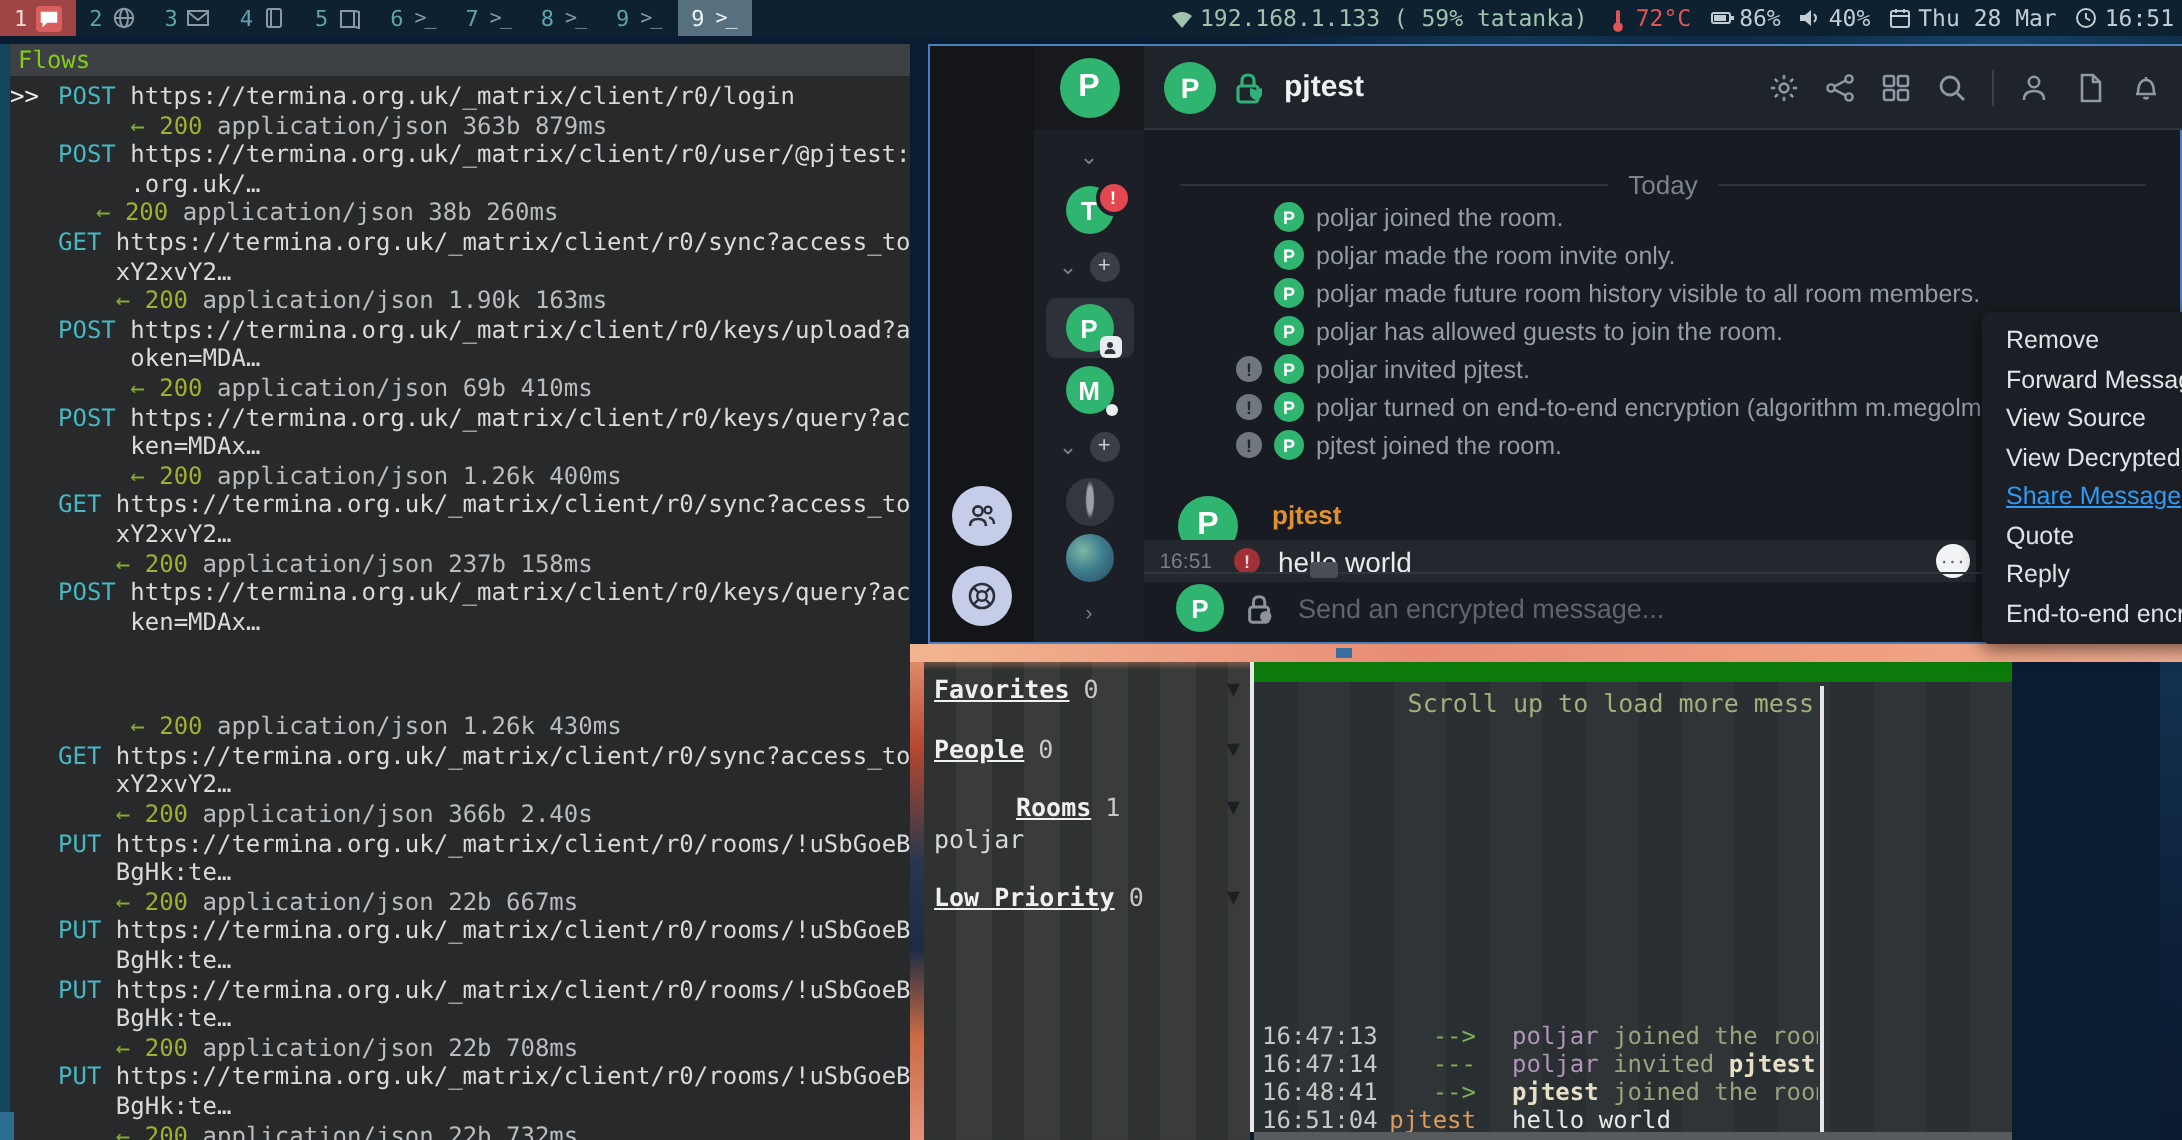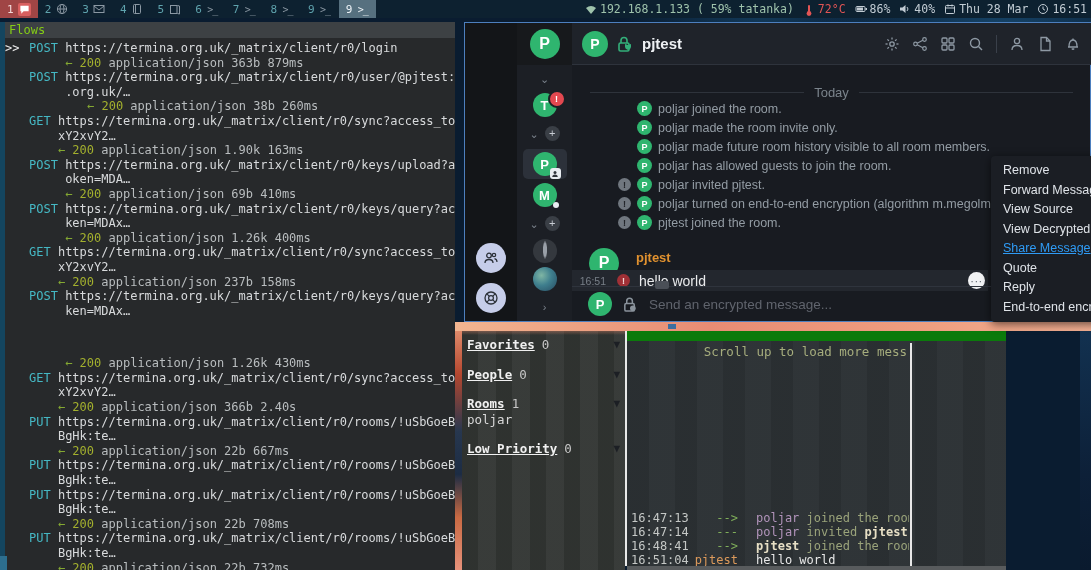--- a/index.html
+++ b/index.html
@@ -303,21 +303,21 @@
     <div class="corner"></div>
     <div id="mitmtitle">Flows</div>
     <div id="flows">
         <div class="fl-row">
           <div class="fl-line"><span class="fl-marker">&gt;&gt;</span><span class="fl-method">POST</span><span class="fl-url"> https://termina.org.uk/_matrix/client/r0/login</span></div>
           <div class="fl-line" style="padding-left: 60.15px;"><span class="fl-arrow">← </span><span class="fl-code">200</span><span class="fl-rest"> application/json 363b 879ms</span></div>
         </div>
         <div class="fl-row">
           <div class="fl-line"><span class="fl-marker"></span><span class="fl-method">POST</span><span class="fl-url"> https://termina.org.uk/_matrix/client/r0/user/@pjtest:termina</span></div>
           <div class="fl-line" style="padding-left: 60.15px;"><span class="fl-url">.org.uk/…</span></div>
-          <div class="fl-line" style="padding-left: 43px; margin-left: 39px;"><span class="fl-arrow">← </span><span class="fl-code">200</span><span class="fl-rest"> application/json 38b 260ms</span></div>
+          <div class="fl-line" style="padding-left: 43px;"><span class="fl-arrow">← </span><span class="fl-code">200</span><span class="fl-rest"> application/json 38b 260ms</span></div>
         </div>
         <div class="fl-row">
           <div class="fl-line"><span class="fl-marker"></span><span class="fl-method">GET</span><span class="fl-url"> https://termina.org.uk/_matrix/client/r0/sync?access_token=MDA</span></div>
           <div class="fl-line" style="padding-left: 52.92px;"><span class="fl-url">xY2xvY2…</span></div>
           <div class="fl-line" style="padding-left: 52.92px;"><span class="fl-arrow">← </span><span class="fl-code">200</span><span class="fl-rest"> application/json 1.90k 163ms</span></div>
         </div>
         <div class="fl-row">
           <div class="fl-line"><span class="fl-marker"></span><span class="fl-method">POST</span><span class="fl-url"> https://termina.org.uk/_matrix/client/r0/keys/upload?access_t</span></div>
           <div class="fl-line" style="padding-left: 60.15px;"><span class="fl-url">oken=MDA…</span></div>
           <div class="fl-line" style="padding-left: 60.15px;"><span class="fl-arrow">← </span><span class="fl-code">200</span><span class="fl-rest"> application/json 69b 410ms</span></div>
@@ -591,21 +591,21 @@
             <span class="tri">▼</span>
           </div>
         </div>
         <div class="gsec" style="margin-top: 15px;">
           <div class="hdrline">
             <span class="lbl">People</span>
             <span class="cnt">0</span>
             <span class="tri">▼</span>
           </div>
         </div>
-        <div class="gsec" style="margin-top: 14px;">
+        <div class="gsec" style="margin-top: 14px; margin-left: 41px;">
           <div class="hdrline">
             <span class="lbl">Rooms</span>
             <span class="cnt">1</span>
             <span class="tri">▼</span>
           </div>
         </div>
         <div class="groom">poljar</div>
         <div class="gsec" style="margin-top: 14px;">
           <div class="hdrline">
             <span class="lbl">Low Priority</span>

